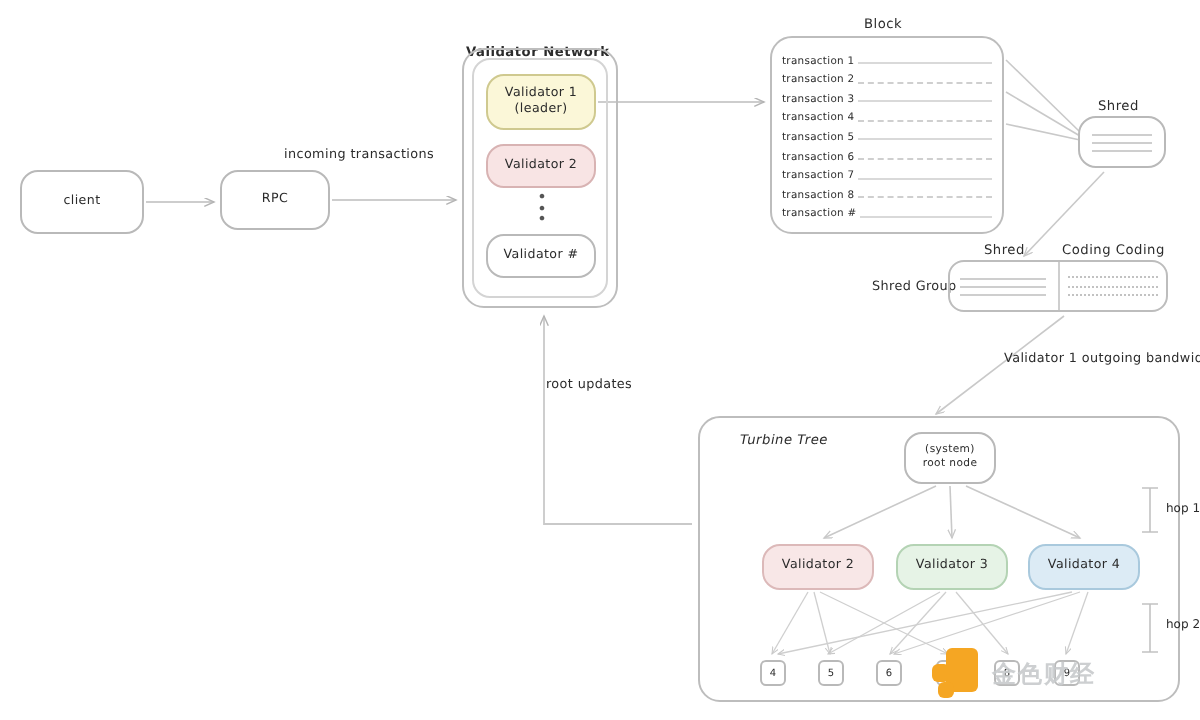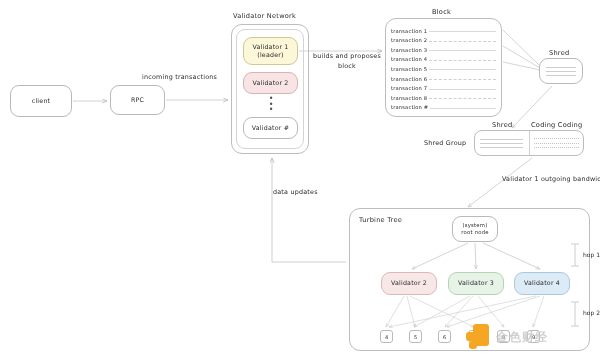--- a/index.html
+++ b/index.html
@@ -159,37 +159,33 @@
     <path d="M544,296 L533,327" stroke="#cfcfcf" stroke-width="0.65" fill="none" marker-end="url(#ahd)"></path>
 
     <path d="M575,244 L575,266 M571,244 L579,244 M571,266 L579,266" stroke="#c2c2c2" stroke-width="0.8" fill="none"></path>
     <path d="M575,302 L575,326 M571,302 L579,302 M571,326 L579,326" stroke="#c2c2c2" stroke-width="0.8" fill="none"></path>
   </svg>
 
   <div class="node" id="client">client</div>
   <div class="node" id="rpc">RPC</div>
   <div class="label" style="left:142px;top:73px;">incoming transactions</div>
 
-  <div class="grouptitle" style="left:233px;top:12px;">Validator Network</div>
+  <div class="grouptitle" style="left:233px;top:22px;font-weight:bold;">Validator Network</div>
   <div class="container" id="vnet-box"></div>
   <div id="vnet-inner"></div>
   <div class="node" id="v1" style="background: rgb(251, 247, 216);">
     <span>
       <span>Validator 1</span><br>
       <span>(leader)</span>
     </span>
   </div>
   <div class="node" id="v2" style="background: rgb(248, 228, 228);">Validator 2</div>
   <div class="dots">•<br>•<br>•</div>
   <div class="node" id="vN">Validator #</div>
 
-  <div class="label" style="left:312px;top:52px;width:70px;white-space:normal;text-align:center;line-height:1.5;">
-    <span>builds and proposes</span><br>
-    <span>block</span>
-  </div>
 
   <div class="grouptitle" style="left:432px;top:8px;">Block</div>
   <div class="container" id="block-box"></div>
   <div id="tx-list">
       <div class="txrow">
         <span class="t">transaction 1</span>
         <span class="rule"></span>
       </div>
       <div class="txrow dashed">
         <span class="t">transaction 2</span>
@@ -227,21 +223,21 @@
 
   <div class="grouptitle" style="left:549px;top:49px;">Shred</div>
   <div class="node" id="shred-top">
     <span class="linestack">
         <i></i>
         <i></i>
         <i></i>
       </span>
   </div>
 
-  <div class="label" style="left:424px;top:139px;">Shred Group</div>
+  <div class="label" style="left:436px;top:139px;">Shred Group</div>
   <div class="grouptitle" style="left:492px;top:121px;">Shred</div>
   <div class="grouptitle" style="left:531px;top:121px;">Coding Coding</div>
   <div class="container" id="sg-box"></div>
   <div id="sg-left">
     <span class="linestack">
         <i></i>
         <i></i>
         <i></i>
       </span>
   </div>
@@ -249,24 +245,24 @@
     <span class="dotstack">
         <i></i>
         <i></i>
         <i></i>
       </span>
   </div>
   <div id="sg-div"></div>
 
   <div class="label" style="left:502px;top:175px;">Validator 1 outgoing bandwidth</div>
 
-  <div class="label" style="left:273px;top:188px;">data updates</div>
+  <div class="label" style="left:273px;top:188px;">root updates</div>
 
   <div class="container" id="turbine-box"></div>
-  <div class="grouptitle" style="left:359px;top:216px;">Turbine Tree</div>
+  <div class="grouptitle" style="left:370px;top:216px;font-style:italic;">Turbine Tree</div>
 
   <div class="node" id="root">
     <span>
       <span>(system)</span><br>
       <span>root node</span>
     </span>
   </div>
 
   <div class="node" id="tv2" style="background: rgb(248, 231, 231);">Validator 2</div>
   <div class="node" id="tv3" style="background: rgb(230, 243, 230);">Validator 3</div>

